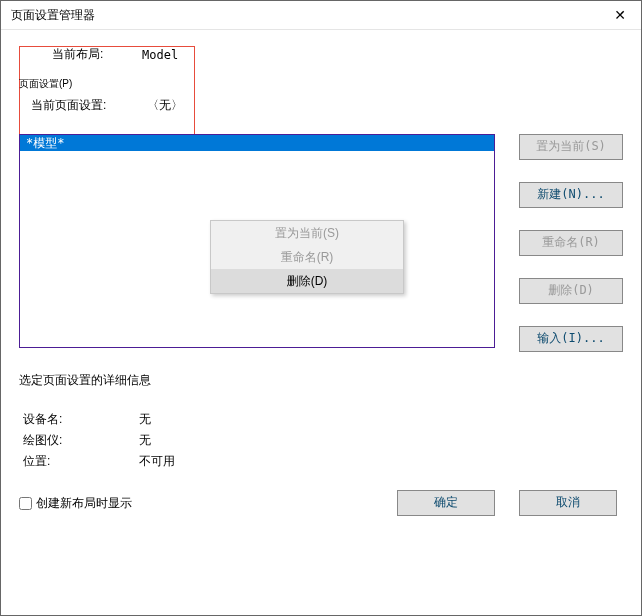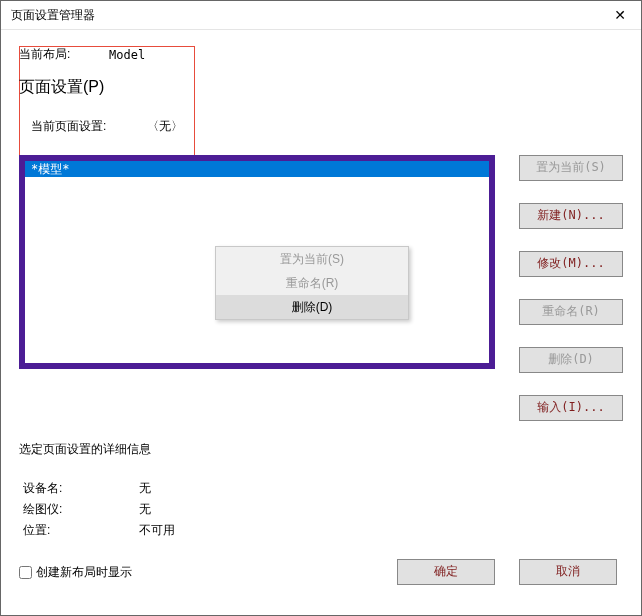--- a/index.html
+++ b/index.html
@@ -58,53 +58,54 @@
   top: 276px;
   width: 156px;
   height: 30px;
   border: 1px solid #e74c3c;
   pointer-events: none;
 }
 .row-layout {
   display: flex;
   align-items: center;
   margin-bottom: 14px;
+  padding-left: 33px;
 }
 .row-layout .label {
   min-width: 90px;
 }
 .row-layout .value {
   font-family: "SimSun", monospace;
 }
 fieldset.group {
   border: none;
   padding: 0;
   margin: 0 0 10px 0;
   position: relative;
 }
 fieldset.group > legend {
   padding: 0;
-  margin-bottom: 20px;
-  font-size: 16px;
+  margin-bottom: 6px;
+  font-size: 10px;
 }
 .current-setup {
   display: flex;
   padding-left: 12px;
   margin-bottom: 20px;
 }
 .current-setup .label { min-width: 116px; }
 .current-setup .value { font-family: "SimSun", monospace; }
 .list-and-buttons {
   display: flex;
   align-items: flex-start;
 }
 .listbox {
   width: 476px;
   height: 214px;
-  border: 6px solid #4c1d95;
+  border: 1px solid #4c1d95;
   background: #fff;
   box-sizing: border-box;
   position: relative;
 }
 .list-item {
   height: 16px;
   line-height: 16px;
   padding: 0 6px;
   font-family: "SimSun", monospace;
   font-size: 12px;
@@ -121,21 +122,21 @@
   gap: 22px;
 }
 .btn {
   height: 24px;
   border: 1px solid #888;
   background: #e1e1e1;
   font-size: 12px;
   font-family: "SimSun", monospace;
   text-align: center;
   line-height: 22px;
-  color: #7f1d1d;
+  color: #0c4a6e;
   cursor: pointer;
   padding: 0 4px;
 }
 .btn.disabled {
   color: #999;
   cursor: default;
 }
 .context-menu {
   position: absolute;
   left: 190px;
@@ -229,21 +230,20 @@
           <div class="context-menu">
             <div class="mi disabled">置为当前(S)</div>
             <div class="mi disabled">重命名(R)</div>
             <div class="mi hover">删除(D)</div>
           </div>
         </div>
 
         <div class="side-buttons">
           <div class="btn disabled">置为当前(S)</div>
           <div class="btn">新建(N)...</div>
-          <div class="btn">修改(M)...</div>
           <div class="btn disabled">重命名(R)</div>
           <div class="btn disabled">删除(D)</div>
           <div class="btn">输入(I)...</div>
         </div>
       </div>
     </fieldset>
 
     <div class="details-block">
       <div class="details-title">选定页面设置的详细信息</div>
       <table>

